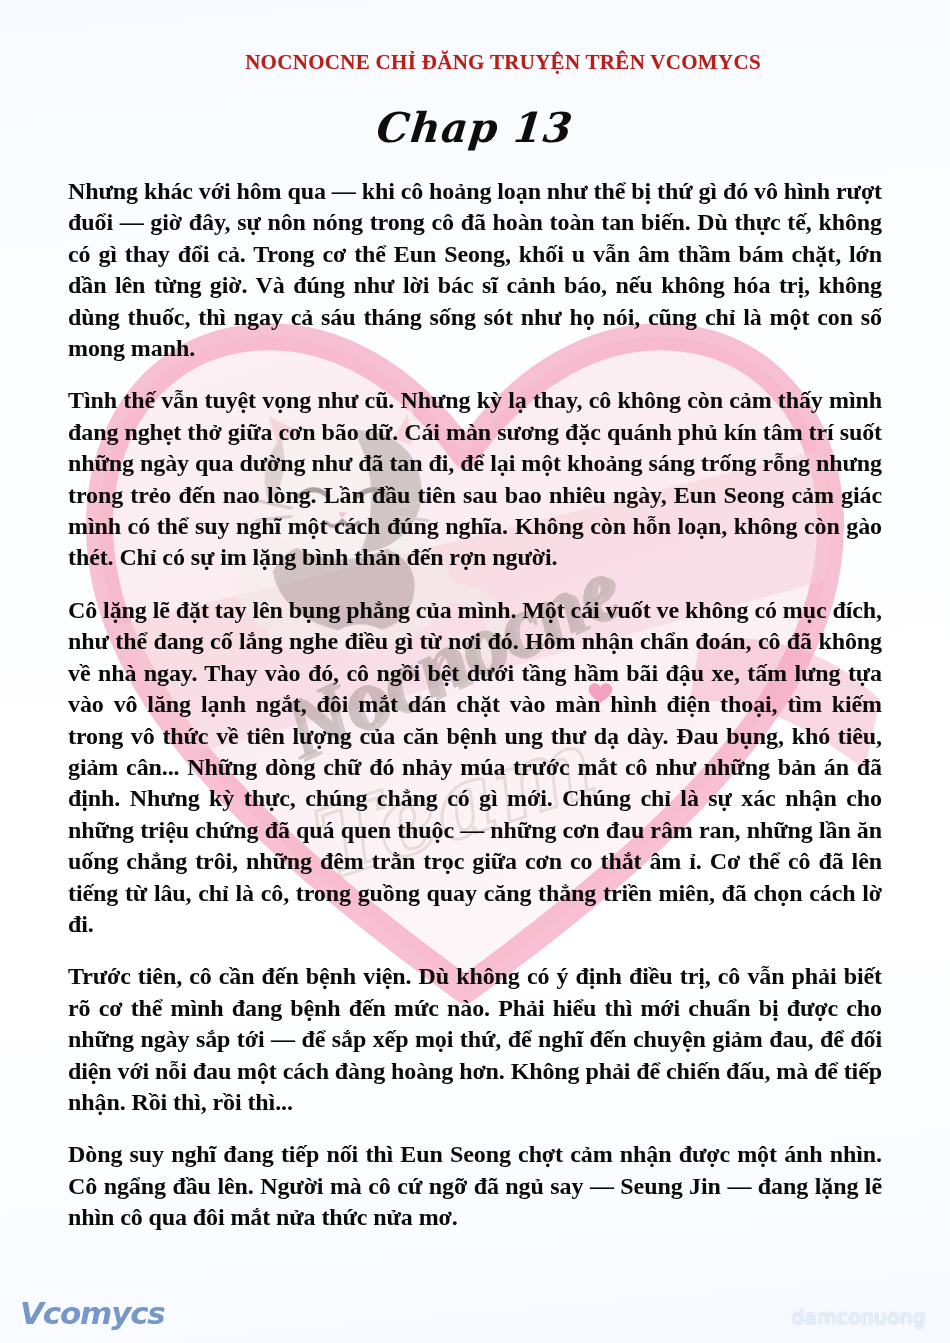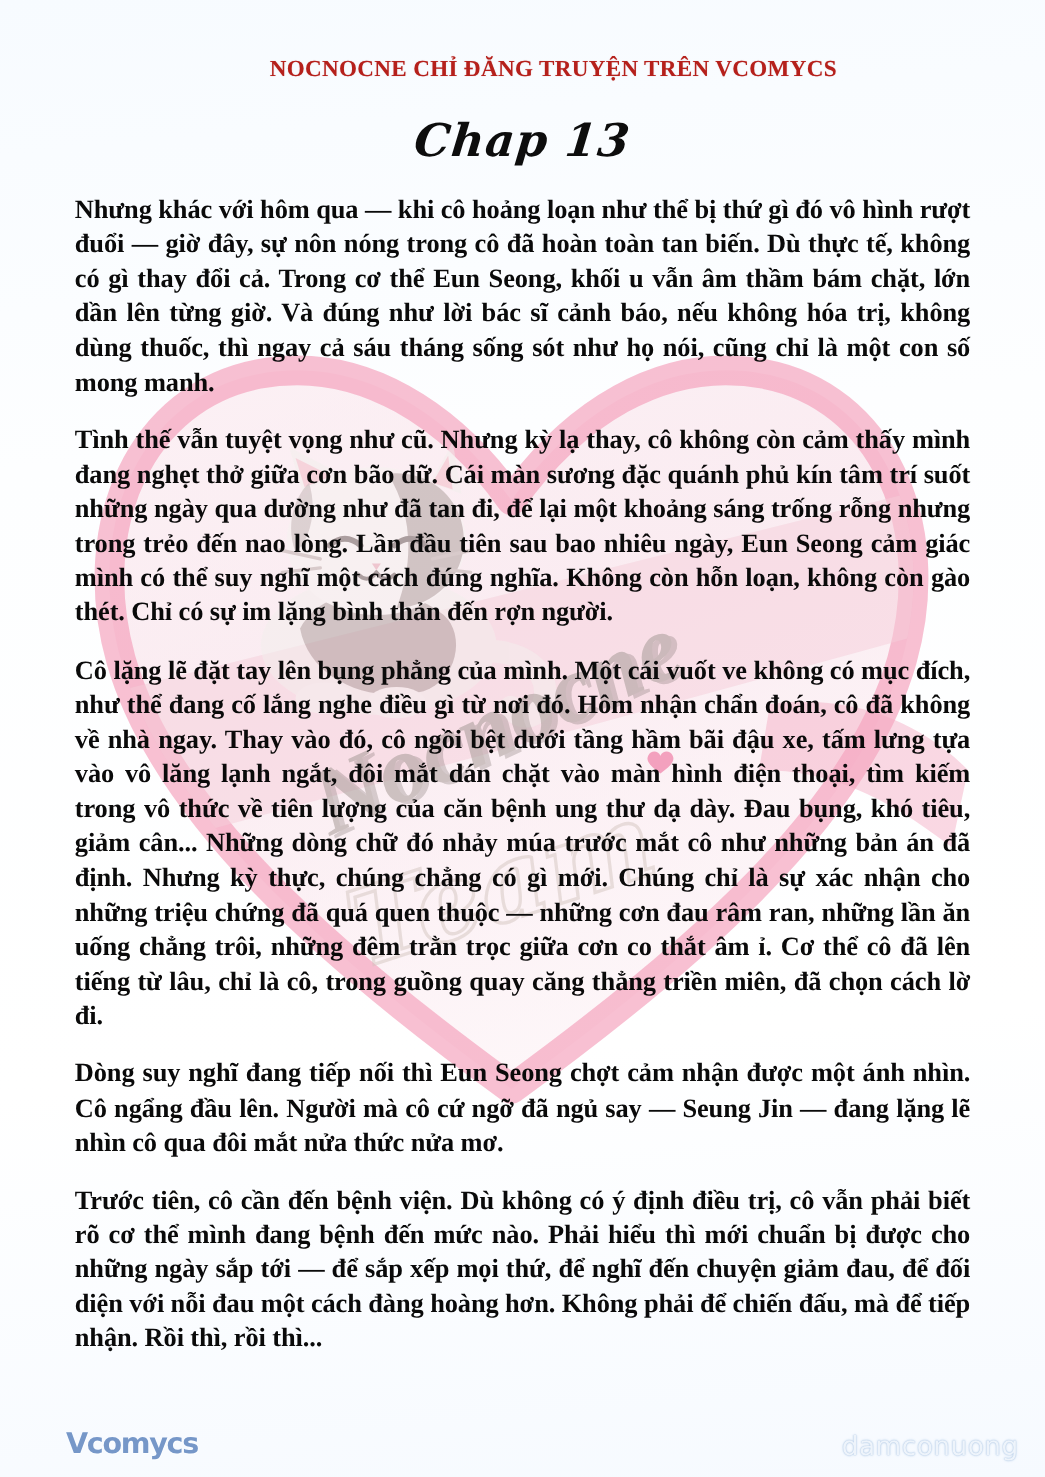--- a/index.html
+++ b/index.html
@@ -107,34 +107,34 @@
   .footer-logo {
     position: absolute;
     left: 20px;
     bottom: 8px;
     width: 150px;
     height: 44px;
   }
   .footer-logo-text {
     font-family: "DejaVu Sans", sans-serif;
     font-weight: bold;
-    font-size: 26px;
+    font-style: italic;
+    font-size: 31px;
     color: #6b8fc4;
     letter-spacing: -1.2px;
     line-height: 44px;
     opacity: 0.92;
     text-shadow: 0.5px 0.5px 0 rgba(255,255,255,0.8);
-    margin-left: 40px;
   }
   .footer-credit {
     position: absolute;
     right: 24px;
     bottom: 14px;
     font-family: "DejaVu Sans", sans-serif;
-    font-size: 24px;
+    font-size: 20px;
     letter-spacing: 0.4px;
     color: #eef4fb;
     text-shadow: 0 0 2px rgba(160,190,225,0.85), 0 0 1px rgba(170,195,225,0.9);
   }
 </style>
 </head>
 <body>
 
 <div id="page">
 
@@ -237,22 +237,22 @@
   <div class="content">
 
     <div class="header-title">NOCNOCNE CHỈ ĐĂNG TRUYỆN TRÊN VCOMYCS</div>
 
     <div class="chapter-title">Chap 13</div>
 
     <div class="body-text">
       <p class="para">Nhưng khác với hôm qua — khi cô hoảng loạn như thể bị thứ gì đó vô hình rượt đuổi — giờ đây, sự nôn nóng trong cô đã hoàn toàn tan biến. Dù thực tế, không có gì thay đổi cả. Trong cơ thể Eun Seong, khối u vẫn âm thầm bám chặt, lớn dần lên từng giờ. Và đúng như lời bác sĩ cảnh báo, nếu không hóa trị, không dùng thuốc, thì ngay cả sáu tháng sống sót như họ nói, cũng chỉ là một con số mong manh.</p>
       <p class="para">Tình thế vẫn tuyệt vọng như cũ. Nhưng kỳ lạ thay, cô không còn cảm thấy mình đang nghẹt thở giữa cơn bão dữ. Cái màn sương đặc quánh phủ kín tâm trí suốt những ngày qua dường như đã tan đi, để lại một khoảng sáng trống rỗng nhưng trong trẻo đến nao lòng. Lần đầu tiên sau bao nhiêu ngày, Eun Seong cảm giác mình có thể suy nghĩ một cách đúng nghĩa. Không còn hỗn loạn, không còn gào thét. Chỉ có sự im lặng bình thản đến rợn người.</p>
       <p class="para">Cô lặng lẽ đặt tay lên bụng phẳng của mình. Một cái vuốt ve không có mục đích, như thể đang cố lắng nghe điều gì từ nơi đó. Hôm nhận chẩn đoán, cô đã không về nhà ngay. Thay vào đó, cô ngồi bệt dưới tầng hầm bãi đậu xe, tấm lưng tựa vào vô lăng lạnh ngắt, đôi mắt dán chặt vào màn hình điện thoại, tìm kiếm trong vô thức về tiên lượng của căn bệnh ung thư dạ dày. Đau bụng, khó tiêu, giảm cân... Những dòng chữ đó nhảy múa trước mắt cô như những bản án đã định. Nhưng kỳ thực, chúng chẳng có gì mới. Chúng chỉ là sự xác nhận cho những triệu chứng đã quá quen thuộc — những cơn đau râm ran, những lần ăn uống chẳng trôi, những đêm trằn trọc giữa cơn co thắt âm ỉ. Cơ thể cô đã lên tiếng từ lâu, chỉ là cô, trong guồng quay căng thẳng triền miên, đã chọn cách lờ đi.</p>
+      <p class="para">Trước tiên, cô cần đến bệnh viện. Dù không có ý định điều trị, cô vẫn phải biết rõ cơ thể mình đang bệnh đến mức nào. Phải hiểu thì mới chuẩn bị được cho những ngày sắp tới — để sắp xếp mọi thứ, để nghĩ đến chuyện giảm đau, để đối diện với nỗi đau một cách đàng hoàng hơn. Không phải để chiến đấu, mà để tiếp nhận. Rồi thì, rồi thì...</p>
       <p class="para">Dòng suy nghĩ đang tiếp nối thì Eun Seong chợt cảm nhận được một ánh nhìn. Cô ngẩng đầu lên. Người mà cô cứ ngỡ đã ngủ say — Seung Jin — đang lặng lẽ nhìn cô qua đôi mắt nửa thức nửa mơ.</p>
-      <p class="para">Trước tiên, cô cần đến bệnh viện. Dù không có ý định điều trị, cô vẫn phải biết rõ cơ thể mình đang bệnh đến mức nào. Phải hiểu thì mới chuẩn bị được cho những ngày sắp tới — để sắp xếp mọi thứ, để nghĩ đến chuyện giảm đau, để đối diện với nỗi đau một cách đàng hoàng hơn. Không phải để chiến đấu, mà để tiếp nhận. Rồi thì, rồi thì...</p>
     </div>
 
   </div>
 
   <div class="footer">
     <div class="footer-logo">
       <span class="footer-logo-text">Vcomycs</span>
     </div>
     <div class="footer-credit">damconuong</div>
   </div>

